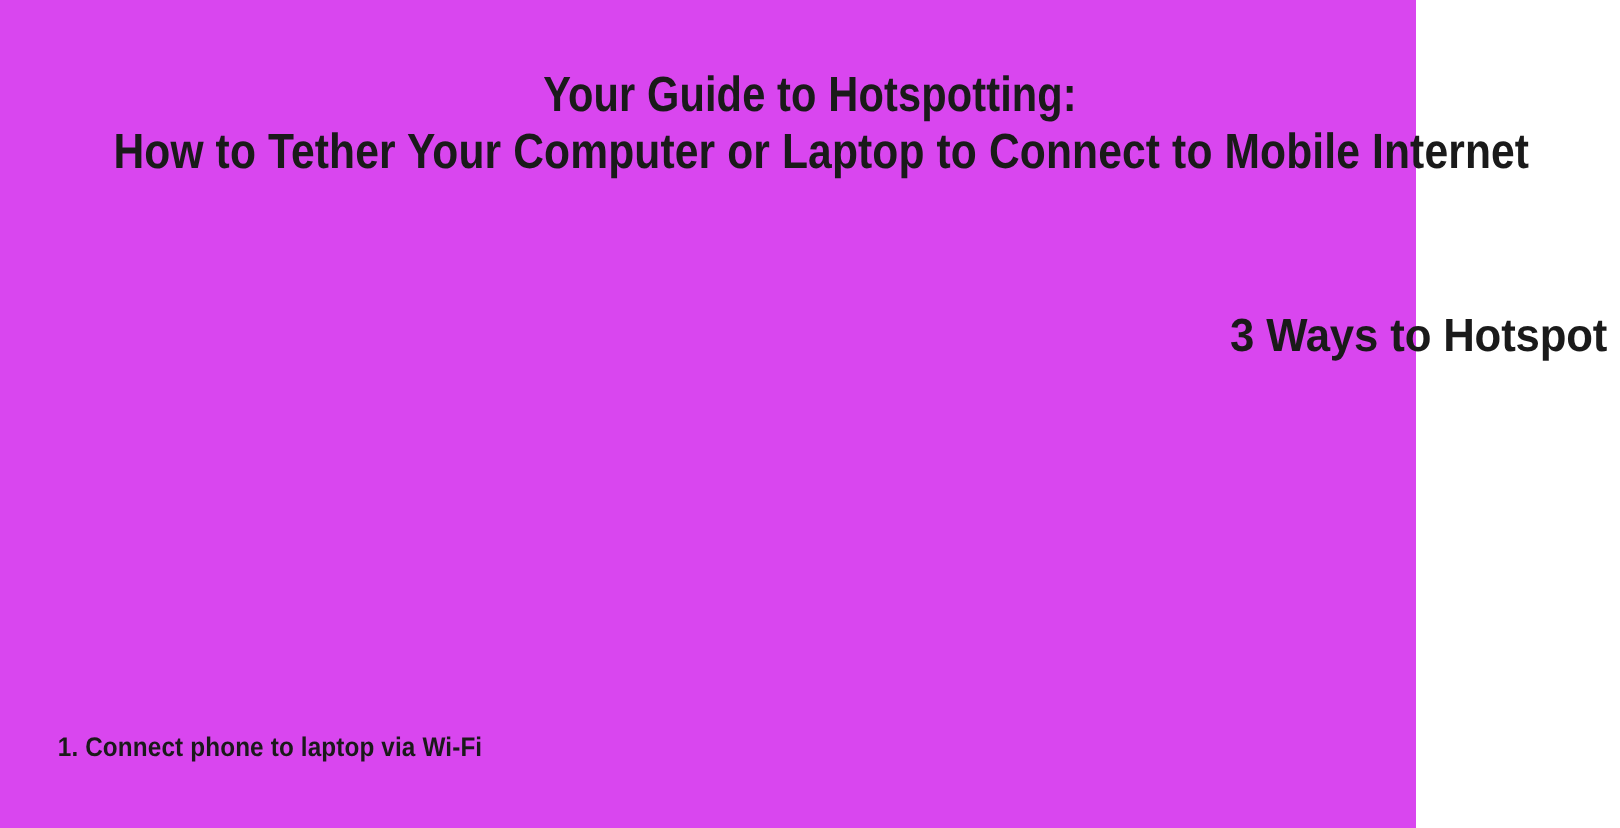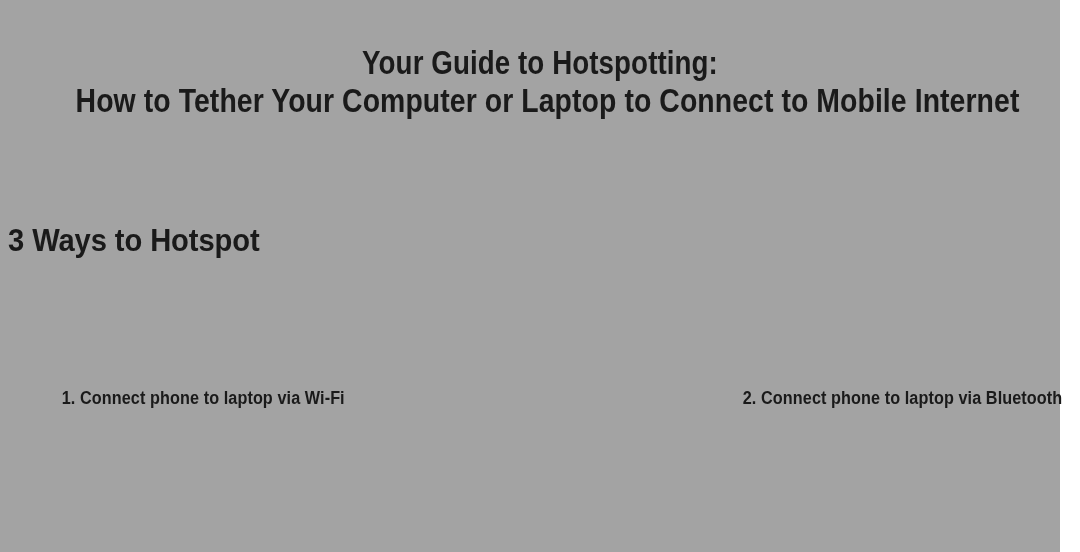--- a/index.html
+++ b/index.html
@@ -12,23 +12,23 @@
     width: 1080px;
     height: 552px;
     overflow: hidden;
     font-family: "Liberation Sans", "DejaVu Sans", sans-serif;
     color: #1a1a1a;
     -webkit-font-smoothing: antialiased;
   }
 
   .page {
     position: relative;
-    width: 1060px;
+    width: 944px;
     height: 552px;
-    background: #a3a3a3;
+    background: #d946ef;
   }
 
   
   .headline {
     position: absolute;
     left: 0;
     top: 44px;
     width: 1080px;
     text-align: center;
   }
@@ -46,23 +46,23 @@
   }
   .headline-line-2 {
     font-size: 33px;
     transform: scaleX(0.86);
   }
 
   
   .section-heading {
     position: absolute;
     left: 0;
-    top: 223px;
+    top: 206px;
     width: 1080px;
-    text-align: left;
+    text-align: right;
   }
   .section-heading .section-heading-text {
     display: inline-block;
     font-family: "Liberation Sans", "DejaVu Sans", sans-serif;
     font-weight: 700;
     font-size: 31px;
     line-height: 36px;
     letter-spacing: -0.1px;
     color: #1a1a1a;
     transform: scaleX(0.94);
@@ -79,21 +79,21 @@
     height: 246px;
     display: flex;
     flex-direction: row;
     align-items: flex-end;
     justify-content: space-between;
   }
   .method {
     width: 360px;
     height: 246px;
     display: flex;
-    flex-direction: row;
+    flex-direction: column;
     align-items: center;
     justify-content: flex-end;
   }
   .method-figure {
     width: 300px;
     flex: 1 1 auto;
     background: transparent;
     border: 0;
   }
   .method-caption {
@@ -126,21 +126,17 @@
     <span class="section-heading-text">3 Ways to Hotspot</span>
   </div>
 
   <div class="methods">
 
     <div class="method">
       <div class="method-figure"></div>
       <span class="method-caption">1. Connect phone to laptop via Wi-Fi</span>
     </div>
 
-    <div class="method">
-      <div class="method-figure"></div>
-      <span class="method-caption">2. Connect phone to laptop via Bluetooth</span>
-    </div>
 
 
   </div>
 
 </div>
 
 </body></html>

